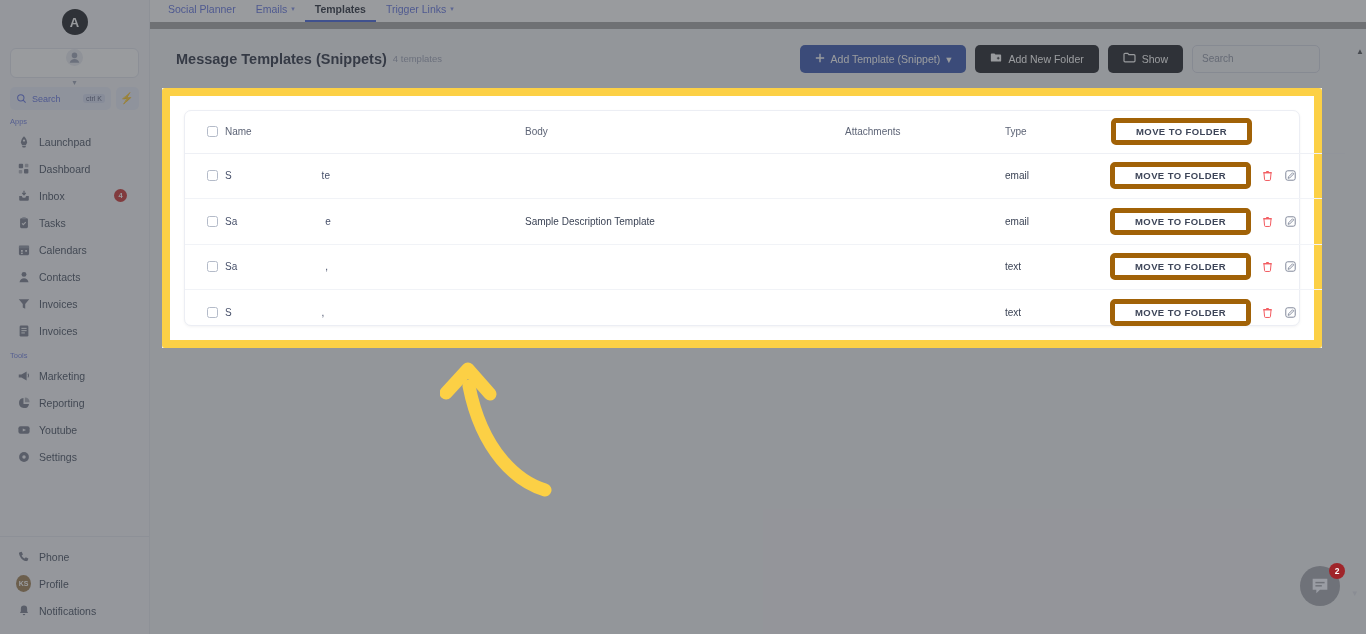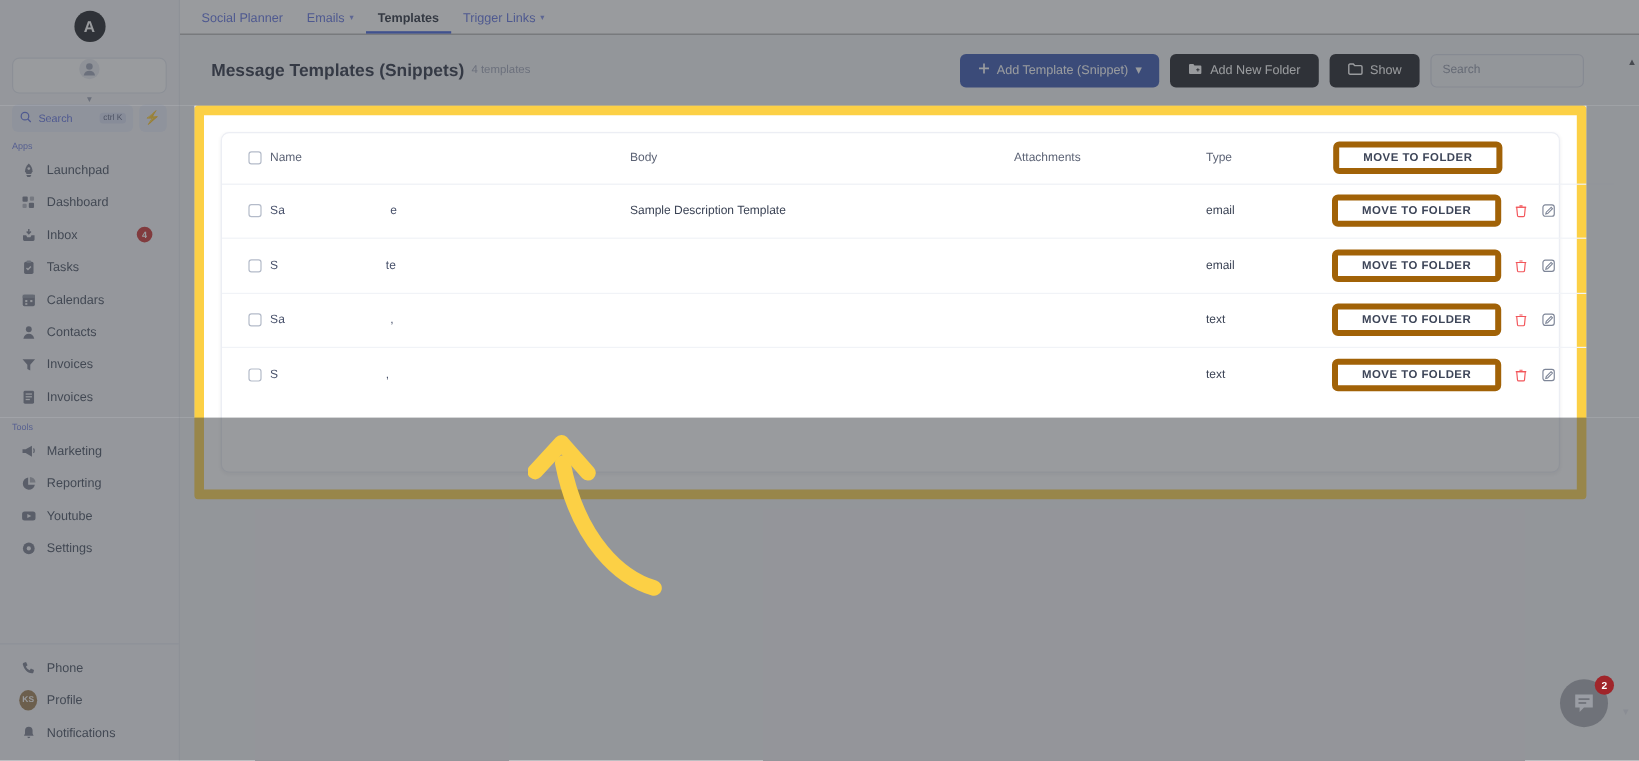--- a/index.html
+++ b/index.html
@@ -73,21 +73,21 @@
   .avatar-sm {
     width: 17px; height: 17px; border-radius: 50%; background: #9c7a4c;
     color: #fff; font-size: 7px; font-weight: bold;
     display: flex; align-items: center; justify-content: center;
   }
 
   
   .main { position: absolute; left: 150px; top: 0; right: 0; bottom: 0; background: #f2f3f7; }
 
   .topbar {
-    height: 29px; background: #fff; border-bottom: 1px solid #a3a3a3;
+    height: 29px; background: #fff; border-bottom: 7px solid #a3a3a3;
     display: flex; align-items: flex-end; padding-left: 8px; gap: 0;
   }
   .tab {
     font-size: 10.5px; color: #5b6ee0; padding: 0 10px 7px 10px;
     display: flex; align-items: center; gap: 4px;
   }
   .tab.active { color: #1d2432; font-weight: bold; border-bottom: 2px solid #3b5bdb; padding-bottom: 5px; }
   .tab .cv { font-size: 7px; opacity: .8; }
 
   .pagehead { height: 59px; display: flex; align-items: center; padding: 0 46px 0 26px; }
@@ -103,21 +103,21 @@
   .btn-dark { background: #16181d; color: #fff; }
   .input-search {
     width: 128px; height: 28px; border: 1px solid #d6dae4; border-radius: 5px;
     background: transparent; font-size: 10px; color: #7c8494; padding: 0 9px;
     font-family: "Liberation Sans", sans-serif;
   }
   .input-search::placeholder { color: #8c93a3; }
 
   
   .hl-frame {
-    position: absolute; left: 12px; top: 88px; width: 1160px; height: 328px;
+    position: absolute; left: 12px; top: 88px; width: 1160px; height: 260px;
     border: 8px solid #fcd045; background: #fff; border-radius: 3px;
   }
   .card {
     position: absolute; left: 14px; top: 14px; right: 14px; bottom: 14px;
     background: #fff; border: 1px solid #eceef4; border-radius: 7px;
     box-shadow: 0 1px 3px rgba(20,25,40,.05);
   }
 
   table.tbl { width: 100%; border-collapse: collapse; table-layout: fixed; }
   table.tbl th {
@@ -459,25 +459,25 @@
               </th>
             </tr>
           </thead>
           <tbody>
 
             <tr>
               <td class="c-check">
                 <span class="cb"></span>
               </td>
               <td class="c-name">
-                <span class="redact">Sa</span>
-                <span class="frag-gap" style="width:82px"></span>
-                <span class="redact">e</span>
-              </td>
-              <td class="c-body">Sample Description Template</td>
+                <span class="redact">S</span>
+                <span class="frag-gap" style="width:84px"></span>
+                <span class="redact">te</span>
+              </td>
+              <td class="c-body"></td>
               <td class="c-att"></td>
               <td class="c-type">email</td>
               <td class="c-act">
                 <div class="row-acts">
                   <div class="btn-move">MOVE TO FOLDER</div>
                   <span class="icn-btn">
                     <svg viewBox="0 0 16 16">
                         <path d="M3.6 4.6h8.8l-.8 8.4a1.2 1.2 0 0 1-1.2 1.1H5.6a1.2 1.2 0 0 1-1.2-1.1z" fill="none" stroke="#f2555a" stroke-width="1.2"></path>
                         <path d="M2.6 4.6h10.8M6.4 3.1h3.2" stroke="#f2555a" stroke-width="1.2" fill="none"></path>
                       </svg>
@@ -490,25 +490,25 @@
                   </span>
                 </div>
               </td>
             </tr>
 
             <tr>
               <td class="c-check">
                 <span class="cb"></span>
               </td>
               <td class="c-name">
-                <span class="redact">S</span>
-                <span class="frag-gap" style="width:84px"></span>
-                <span class="redact">te</span>
-              </td>
-              <td class="c-body"></td>
+                <span class="redact">Sa</span>
+                <span class="frag-gap" style="width:82px"></span>
+                <span class="redact">e</span>
+              </td>
+              <td class="c-body">Sample Description Template</td>
               <td class="c-att"></td>
               <td class="c-type">email</td>
               <td class="c-act">
                 <div class="row-acts">
                   <div class="btn-move">MOVE TO FOLDER</div>
                   <span class="icn-btn">
                     <svg viewBox="0 0 16 16">
                         <path d="M3.6 4.6h8.8l-.8 8.4a1.2 1.2 0 0 1-1.2 1.1H5.6a1.2 1.2 0 0 1-1.2-1.1z" fill="none" stroke="#f2555a" stroke-width="1.2"></path>
                         <path d="M2.6 4.6h10.8M6.4 3.1h3.2" stroke="#f2555a" stroke-width="1.2" fill="none"></path>
                       </svg>

